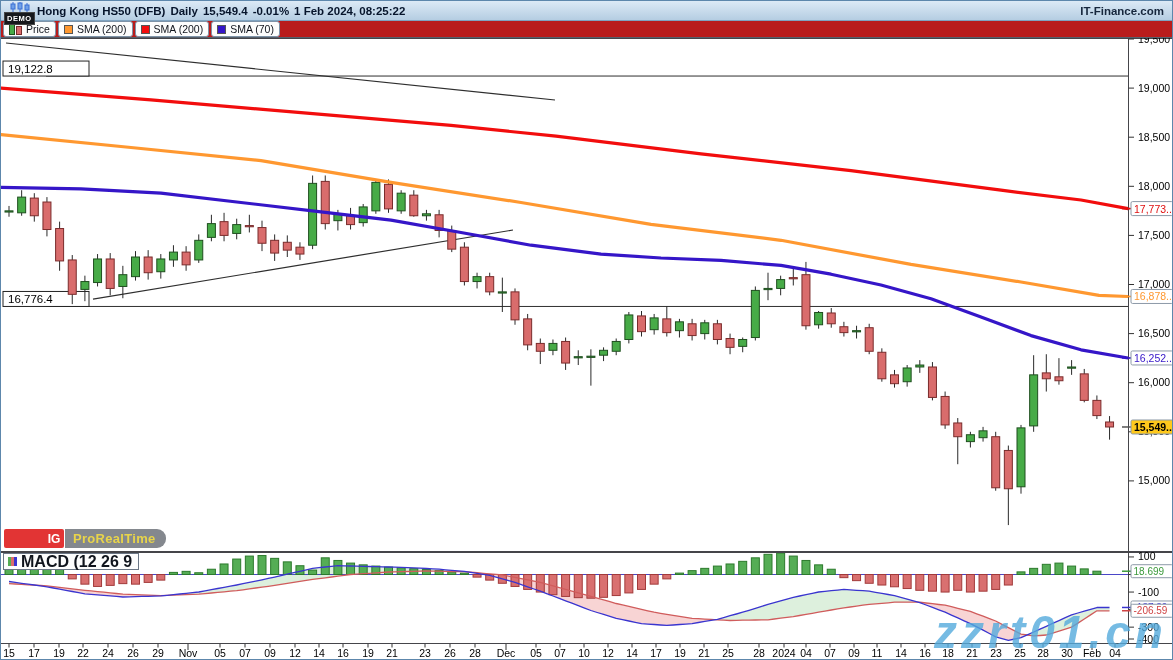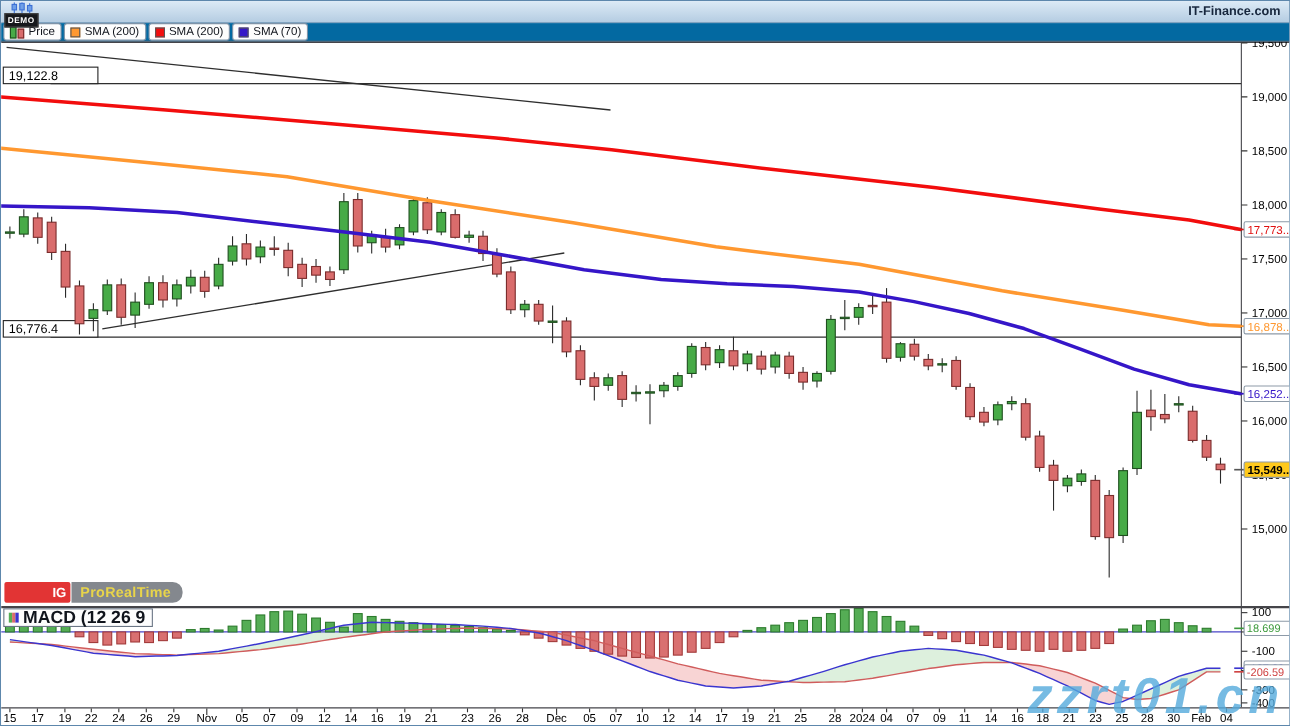--- a/index.html
+++ b/index.html
@@ -3,21 +3,21 @@
 <meta charset="utf-8">
 <style>
   html,body{margin:0;padding:0;background:#9db8cc;font-family:"Liberation Sans",sans-serif;}
   #win{position:relative;width:1173px;height:660px;background:#fff;border:1px solid #5d87ac;box-sizing:border-box;overflow:hidden;}
   #titlebar{position:absolute;left:0;top:0;width:100%;height:20px;background:linear-gradient(#dceaf6,#b5cde2);border-bottom:1px solid #7fa3c0;box-sizing:border-box;display:flex;align-items:center;}
   #title-text{font-size:11.5px;font-weight:bold;color:#06142b;margin-left:36px;white-space:nowrap;}
   #title-text span{margin-right:5px;}
   #brand{margin-left:auto;margin-right:8px;font-size:11.5px;font-weight:bold;color:#16263c;}
   #demo-wrap{position:absolute;left:3px;top:1px;width:30px;height:22px;z-index:5;}
   #demo-badge{position:absolute;left:0;top:10px;background:#16181c;color:#fff;font-size:7.5px;font-weight:bold;padding:1px 2px;letter-spacing:.5px;border:1px solid #444;}
-  #legendbar{position:absolute;left:0;top:20px;width:100%;height:17px;background:#0369a1;border-bottom:1px solid #57606b;box-sizing:border-box;display:flex;align-items:center;gap:2px;padding-left:2px;}
+  #legendbar{position:absolute;left:0;top:20px;width:100%;height:17px;background:#b91c1c;border-bottom:1px solid #57606b;box-sizing:border-box;display:flex;align-items:center;gap:2px;padding-left:2px;}
   .chip{display:flex;align-items:center;gap:4px;background:#fdfdfd;border:1px solid #7e93a8;border-radius:3px;height:14px;padding:0 5px;font-size:10.5px;color:#10141c;}
   .swatch{width:9px;height:9px;border:1px solid #555;box-sizing:border-box;}
   .price-ic{display:inline-flex;gap:1px;align-items:flex-end;height:11px;}
   .price-ic i{display:block;width:4px;}
   #chart-svg{position:absolute;left:0;top:0;}
   #prt-logo{position:absolute;left:3px;top:528px;display:flex;align-items:center;z-index:4;}
   #prt-ig{width:20px;height:19px;background:#e23434;color:#fff;font-weight:bold;font-size:12px;display:flex;align-items:center;justify-content:center;border-radius:2px;padding-left:40px;}
   #prt-name{height:19px;line-height:19px;background:rgba(110,115,122,.85);color:#e8d44a;font-weight:bold;font-size:13px;padding:0 10px 0 8px;border-radius:0 9px 9px 0;margin-left:1px;letter-spacing:.3px;}
   #macd-chip{position:absolute;left:2px;top:552px;display:flex;align-items:center;gap:4px;background:#fdfdfd;border:1px solid #6b7685;height:15px;padding:0 6px 0 4px;font-size:16px;color:#10141c;z-index:4;font-weight:bold;}
   #macd-ic{display:inline-flex;height:9px;}
@@ -471,20 +471,23 @@
         <line x1="1066" x2="1066" y1="643" y2="646.5" stroke="#333"></line>
         <text x="1066" y="655.5" text-anchor="middle" font-size="10.5" font-family="&quot;Liberation Sans&quot;,sans-serif" fill="#000000">30</text>
         <line x1="1091" x2="1091" y1="643" y2="649" stroke="#333"></line>
         <text x="1091" y="655.5" text-anchor="middle" font-size="10.5" font-family="&quot;Liberation Sans&quot;,sans-serif" fill="#000000">Feb</text>
         <line x1="1114" x2="1114" y1="643" y2="646.5" stroke="#333"></line>
         <text x="1114" y="655.5" text-anchor="middle" font-size="10.5" font-family="&quot;Liberation Sans&quot;,sans-serif" fill="#000000">04</text>
       </g>
     </svg>
 
   <div id="titlebar">
+    <div id="title-text">
+      <span>Hong Kong HS50 (DFB)</span><span>Daily</span><span>15,549.4</span><span>-0.01%</span><span>1 Feb 2024, 08:25:22</span>
+    </div>
     <div id="brand">IT-Finance.com</div>
   </div>
 
   <div id="demo-wrap">
     <svg width="22" height="10" style="position:absolute;left:6px;top:0">
       <line x1="3" y1="0" x2="3" y2="10" stroke="#3b6fd4" stroke-width="1"></line>
         <rect x="1" y="2" width="4" height="5" fill="#6fa0e8" stroke="#3b6fd4" stroke-width="1"></rect>
       <line x1="10" y1="0" x2="10" y2="10" stroke="#3b6fd4" stroke-width="1"></line>
         <rect x="8" y="1" width="4" height="6" fill="#6fa0e8" stroke="#3b6fd4" stroke-width="1"></rect>
       <line x1="17" y1="1" x2="17" y2="10" stroke="#3b6fd4" stroke-width="1"></line>

